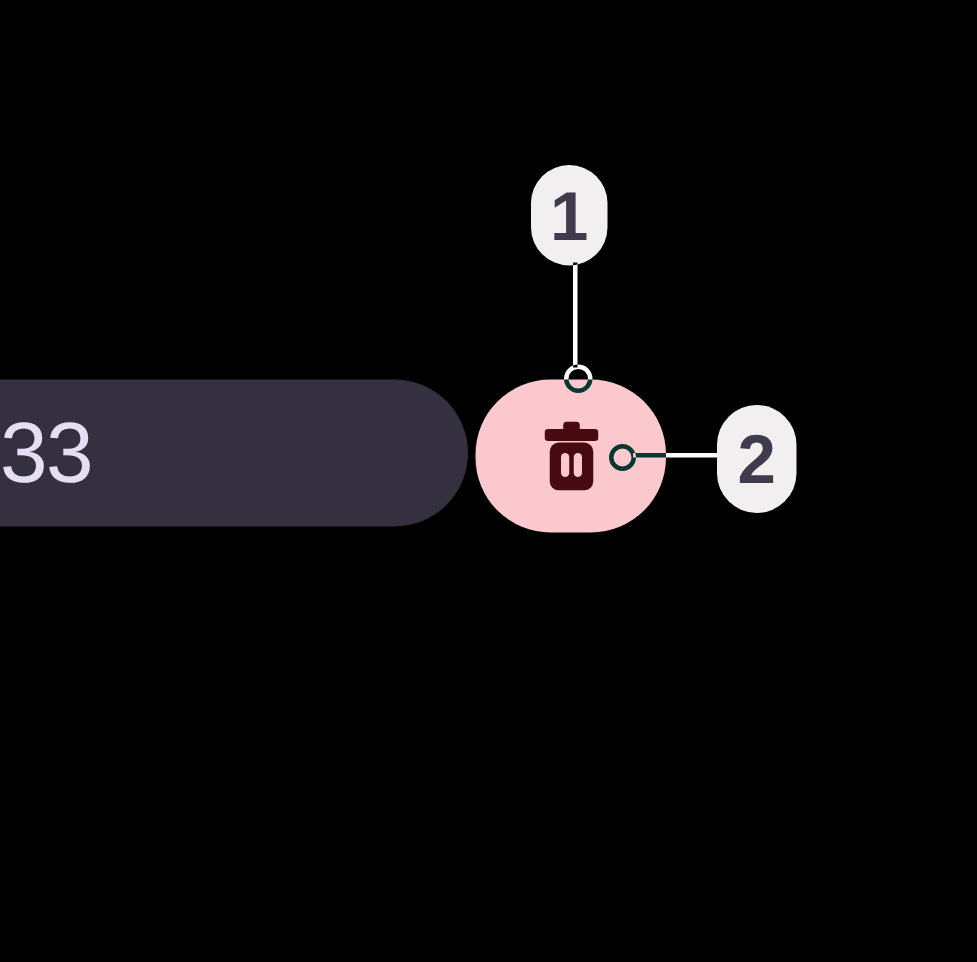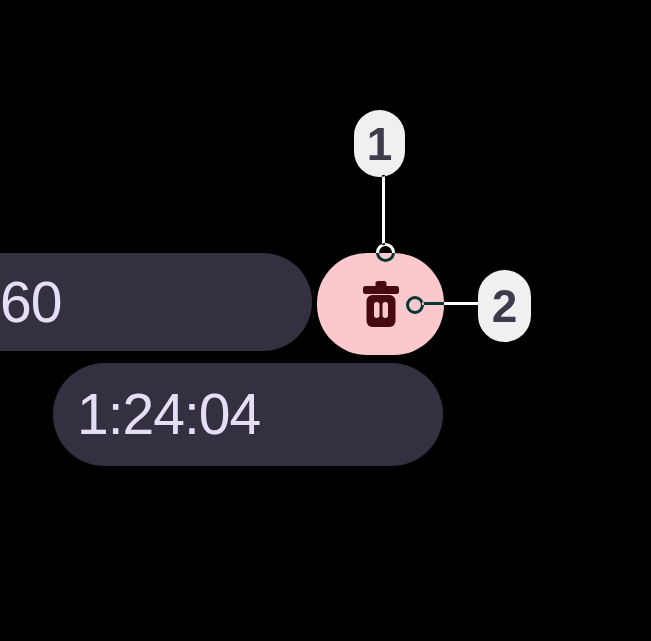--- a/index.html
+++ b/index.html
@@ -81,38 +81,35 @@
   }
   .conn-circle-1{left:376px;top:243px;width:19px;height:19px;}
   .conn-circle-2{left:406px;top:296px;width:18px;height:18px;}
 </style>
 </head>
 <body>
 
 <div class="stage">
 
   <div class="chip chip-remaining">
-    <span class="chip-text">60</span>
+    <span class="chip-text">33</span>
   </div>
 
   <button class="delete-button">
     <span class="trash">
       <svg width="36" height="46" viewBox="0 0 36 46" xmlns="http://www.w3.org/2000/svg">
         <rect x="12.5" y="0" width="11" height="9" rx="2.5" style="fill:var(--color-delete-icon)"></rect>
         <rect x="0" y="5" width="36" height="8" rx="2.5" style="fill:var(--color-delete-icon)"></rect>
         <rect x="3.5" y="14" width="29" height="32" rx="6" style="fill:var(--color-delete-icon)"></rect>
         <rect x="11" y="21" width="5.5" height="16" rx="2.75" style="fill:var(--color-delete-button-bg)"></rect>
         <rect x="19.5" y="21" width="5.5" height="16" rx="2.75" style="fill:var(--color-delete-button-bg)"></rect>
       </svg>
     </span>
   </button>
 
-  <div class="chip chip-total">
-    <span class="chip-text">1:24:04</span>
-  </div>
 
   <div class="callout callout-1">
     <span class="callout-num">1</span>
   </div>
   <div class="conn conn-line conn-line-1"></div>
   <div class="conn conn-circle conn-circle-1"></div>
 
   <div class="callout callout-2">
     <span class="callout-num">2</span>
   </div>

